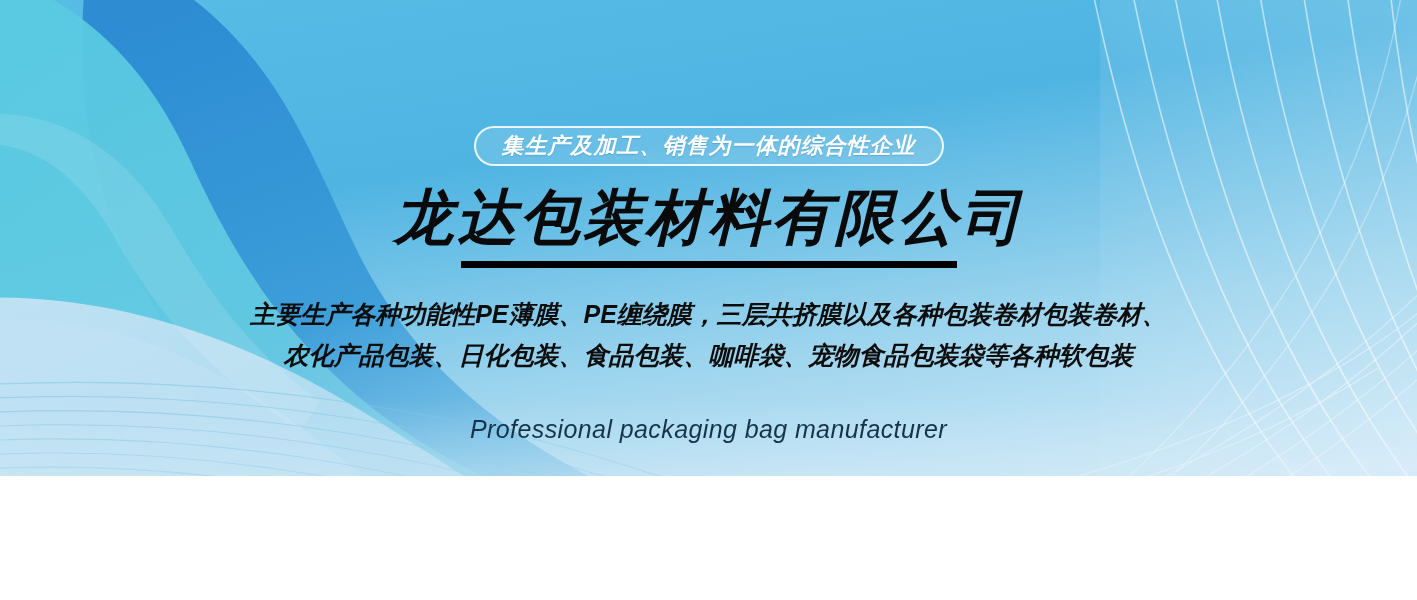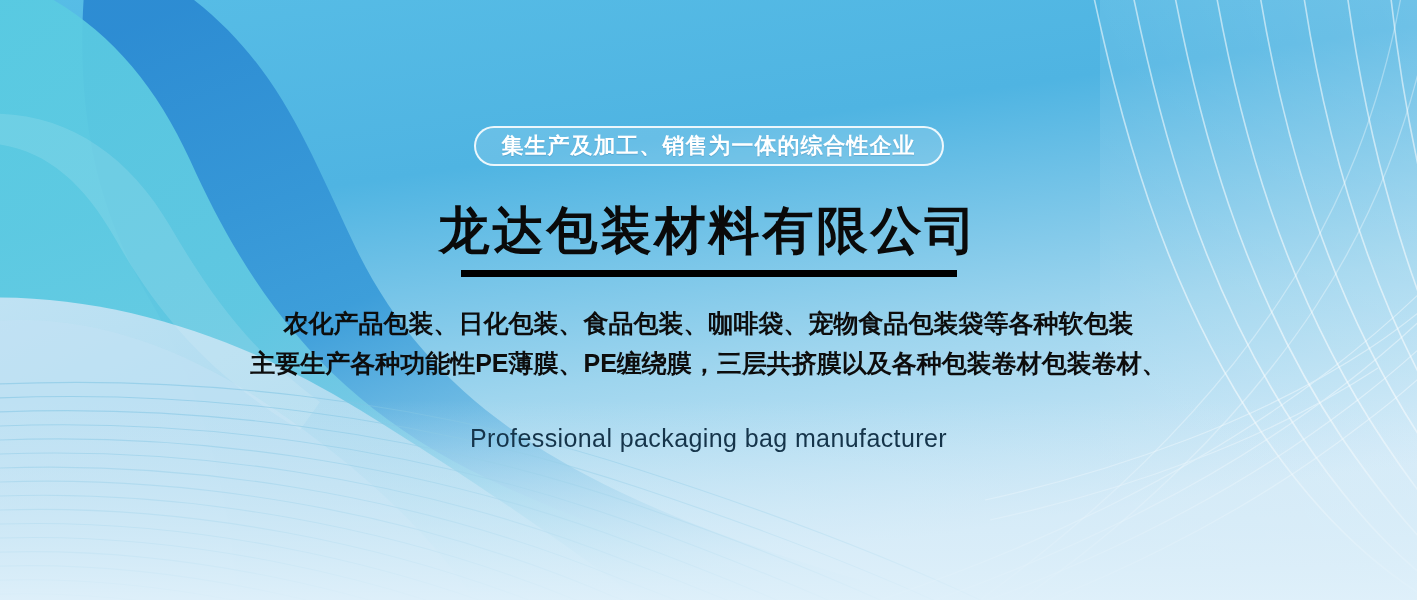--- a/index.html
+++ b/index.html
@@ -4,24 +4,25 @@
 <style>
   html, body {
     margin: 0;
     padding: 0;
     background: #ffffff;
   }
 
   #banner {
     position: relative;
     width: 1417px;
-    height: 600px;
+    height: 476px;
     overflow: hidden;
     font-family: "Liberation Sans", "DejaVu Sans", sans-serif;
     background: linear-gradient(160deg, #5cc1e6 0%, #4fb4e2 28%, #63c2e6 55%, #a7d9ef 78%, #cfe9f7 100%);
+    font-style: italic;
   }
 
   #bg-svg {
     position: absolute;
     inset: 0;
     width: 1417px;
     height: 600px;
     display: block;
   }
 
@@ -50,23 +51,23 @@
     background: rgba(255,255,255,0.14);
     color: #ffffff;
     font-size: 22px;
     font-weight: bold;
     letter-spacing: 1px;
     white-space: nowrap;
     text-shadow: 0 1px 1px rgba(0,60,110,0.18);
   }
 
   .title {
-    margin-top: 38px;
+    margin-top: 20px;
     color: #0a0a0a;
-    font-size: 51px;
+    font-size: 60px;
     font-weight: bold;
     letter-spacing: 3px;
     line-height: 1.05;
     white-space: nowrap;
   }
 
   .title-rule {
     margin-top: 12px;
     width: 496px;
     height: 7px;
@@ -207,20 +208,20 @@
 
     <div class="pill">
       <span>集生产及加工、销售为一体的综合性企业</span>
     </div>
 
     <div class="title">龙达包装材料有限公司</div>
 
     <div class="title-rule"></div>
 
     <div class="desc">
+      <span class="desc-line">主要生产各种功能性PE薄膜、PE缠绕膜，三层共挤膜以及各种包装卷材包装卷材、</span>
       <span class="desc-line">农化产品包装、日化包装、食品包装、咖啡袋、宠物食品包装袋等各种软包装</span>
-      <span class="desc-line">主要生产各种功能性PE薄膜、PE缠绕膜，三层共挤膜以及各种包装卷材包装卷材、</span>
     </div>
 
     <div class="subtitle">Professional packaging bag manufacturer</div>
 
   </div>
 </div>
 
 </body></html>

